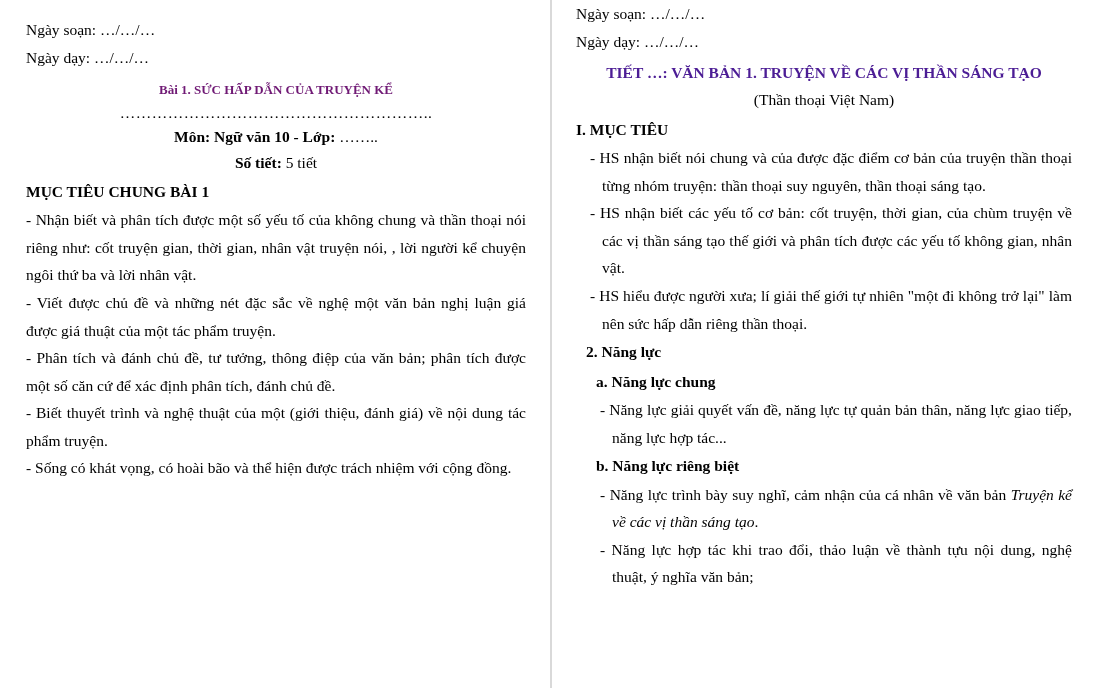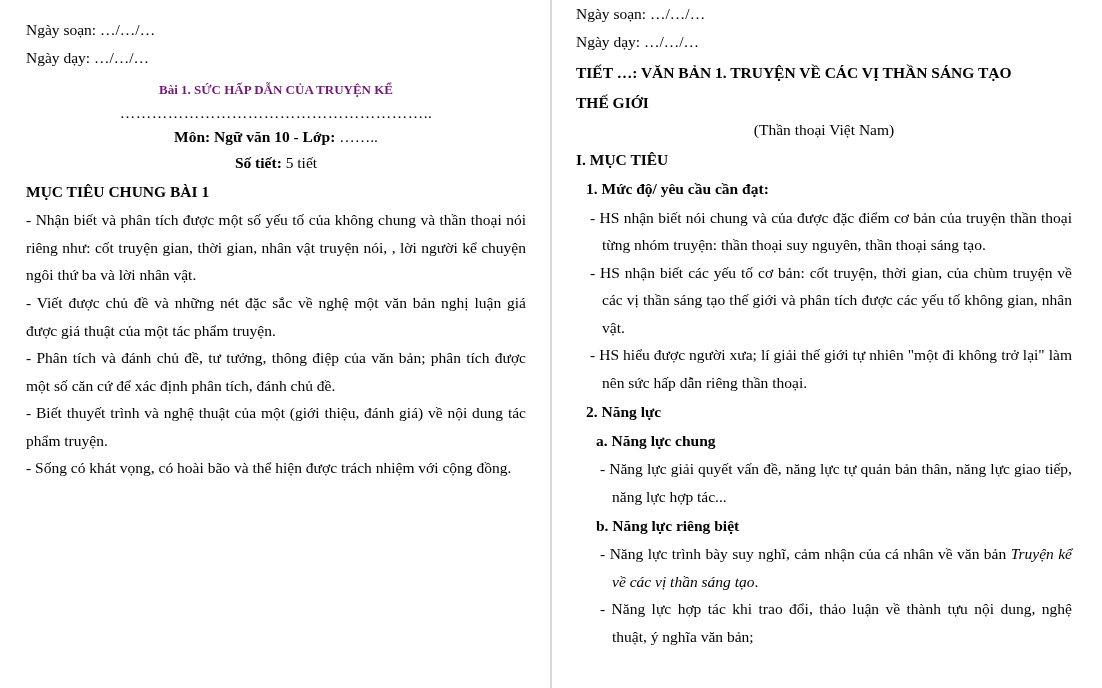--- a/index.html
+++ b/index.html
@@ -78,21 +78,22 @@
   }
   .section-head {
     font-size: 15.5px;
     font-weight: bold;
     line-height: 1.9;
     margin: 0;
   }
   .r-title {
     font-size: 15.5px;
     font-weight: bold;
-    color: #000000;
+    color: #4c1d95;
+    text-align: center;
     line-height: 1.55;
     margin: 6px 0 0 0;
   }
   .r-sub {
     text-align: center;
     font-size: 15.5px;
     line-height: 1.9;
     margin: 0;
   }
   .r-line {
@@ -137,24 +138,22 @@
     <div class="p">- Biết thuyết trình và nghệ thuật của một (giới thiệu, đánh giá) về nội dung tác phẩm truyện.</div>
     <div class="p">- Sống có khát vọng, có hoài bão và thể hiện được trách nhiệm với cộng đồng.</div>
   </div>
 
   <div class="col-divider"></div>
 
   <div class="col col-right">
     <div class="r-line">Ngày soạn: …/…/…</div>
     <div class="r-line">Ngày dạy: …/…/…</div>
     <div class="r-title">TIẾT …:  VĂN BẢN 1. TRUYỆN VỀ CÁC VỊ THẦN SÁNG TẠO</div>
-    <div class="r-title">THẾ GIỚI</div>
     <div class="r-sub">(Thần thoại Việt Nam)</div>
     <div class="section-head">I. MỤC TIÊU</div>
-    <div class="section-head ind1">1. Mức độ/ yêu cầu cần đạt:</div>
     <div class="r-line hang">-  HS nhận biết nói chung và của được đặc điểm cơ bản của truyện thần thoại từng nhóm truyện: thần thoại suy nguyên, thần thoại sáng tạo.</div>
     <div class="r-line hang">-  HS nhận biết các yếu tố cơ bản: cốt truyện, thời gian, của chùm truyện về các vị thần sáng tạo thế giới và phân tích được các yếu tố không gian, nhân vật.</div>
     <div class="r-line hang">-  HS hiểu được người xưa; lí giải thế giới tự nhiên "một đi không trở lại" làm nên sức hấp dẫn riêng thần thoại.</div>
     <div class="section-head ind1">2. Năng lực</div>
     <div class="section-head ind2">a. Năng lực chung</div>
     <div class="r-line hang2">- Năng lực giải quyết vấn đề, năng lực tự quản bản thân, năng lực giao tiếp, năng lực hợp tác...</div>
     <div class="section-head ind2">b. Năng lực riêng biệt</div>
 
 
     <div class="r-line hang2">

